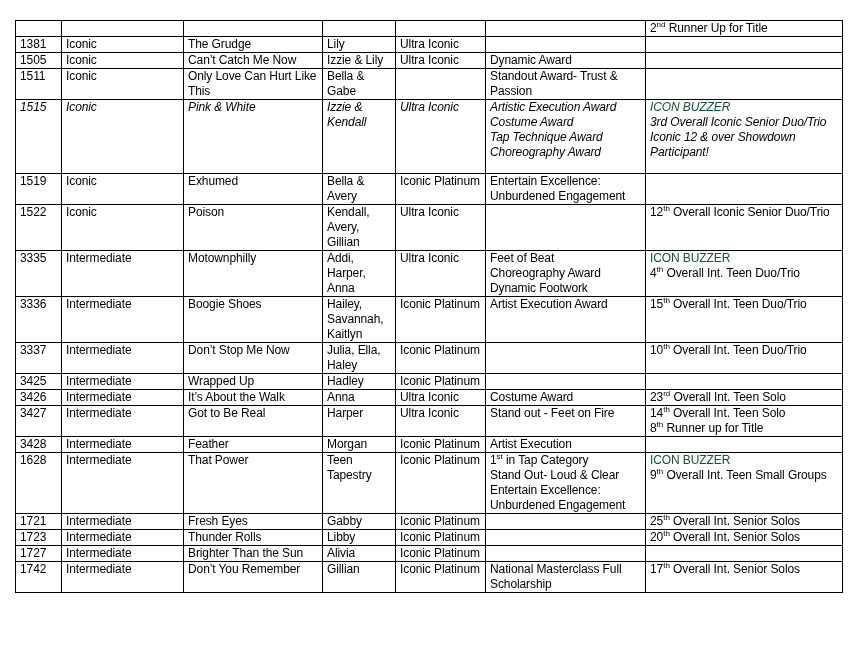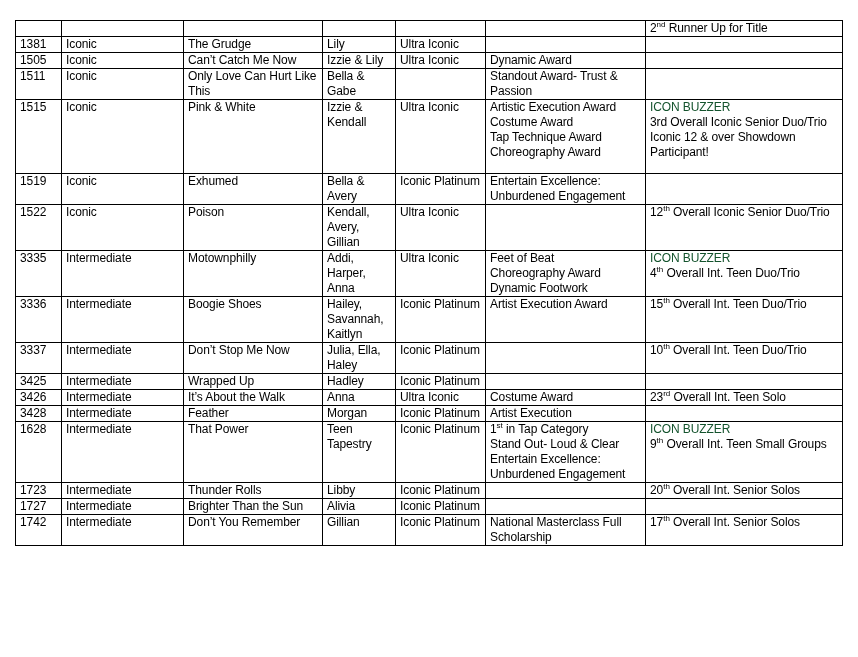--- a/index.html
+++ b/index.html
@@ -29,21 +29,21 @@
     letter-spacing: -0.1px;
     color: #000000;
   }
   table.results-table td {
     border: 1px solid #000000;
     padding: 0 4px;
     vertical-align: top;
     overflow: hidden;
     word-wrap: break-word;
   }
-  tr[data-row="1515"] { height: 74px; }
+  tr[data-row="1515"] { height: 74px; font-style: italic; }
   td sup {
     font-size: 8px;
     line-height: 0;
     vertical-align: super;
     letter-spacing: 0;
   }
   .red { color: #14532d; }
   col.c-entry      { width: 46px; }
   col.c-level      { width: 122px; }
   col.c-routine    { width: 139px; }
@@ -168,37 +168,55 @@
         </tr>
         <tr data-row="3426">
           <td>3426</td>
           <td>Intermediate</td>
           <td>It’s About the Walk</td>
           <td>Anna</td>
           <td>Ultra Iconic</td>
           <td>Costume Award</td>
           <td>23<sup>rd</sup> Overall Int. Teen Solo</td>
         </tr>
+        <tr data-row="3427">
+          <td>3427</td>
+          <td>Intermediate</td>
+          <td>Got to Be Real</td>
+          <td>Harper</td>
+          <td>Ultra Iconic</td>
+          <td>Stand out - Feet on Fire</td>
+          <td>14<sup>th</sup> Overall Int. Teen Solo<br>8<sup>th</sup> Runner up for Title</td>
+        </tr>
         <tr data-row="3428">
           <td>3428</td>
           <td>Intermediate</td>
           <td>Feather</td>
           <td>Morgan</td>
           <td>Iconic Platinum</td>
           <td>Artist Execution</td>
           <td></td>
         </tr>
         <tr data-row="1628">
           <td>1628</td>
           <td>Intermediate</td>
           <td>That Power</td>
           <td>Teen<br>Tapestry</td>
           <td>Iconic Platinum</td>
           <td>1<sup>st</sup> in Tap Category<br>Stand Out- Loud &amp; Clear<br>Entertain Excellence:<br>Unburdened Engagement</td>
           <td><span class="red">ICON BUZZER</span><br>9<sup>th</sup> Overall Int. Teen Small Groups</td>
+        </tr>
+        <tr data-row="1721">
+          <td>1721</td>
+          <td>Intermediate</td>
+          <td>Fresh Eyes</td>
+          <td>Gabby</td>
+          <td>Iconic Platinum</td>
+          <td></td>
+          <td>25<sup>th</sup> Overall Int. Senior Solos</td>
         </tr>
         <tr data-row="1723">
           <td>1723</td>
           <td>Intermediate</td>
           <td>Thunder Rolls</td>
           <td>Libby</td>
           <td>Iconic Platinum</td>
           <td></td>
           <td>20<sup>th</sup> Overall Int. Senior Solos</td>
         </tr>

